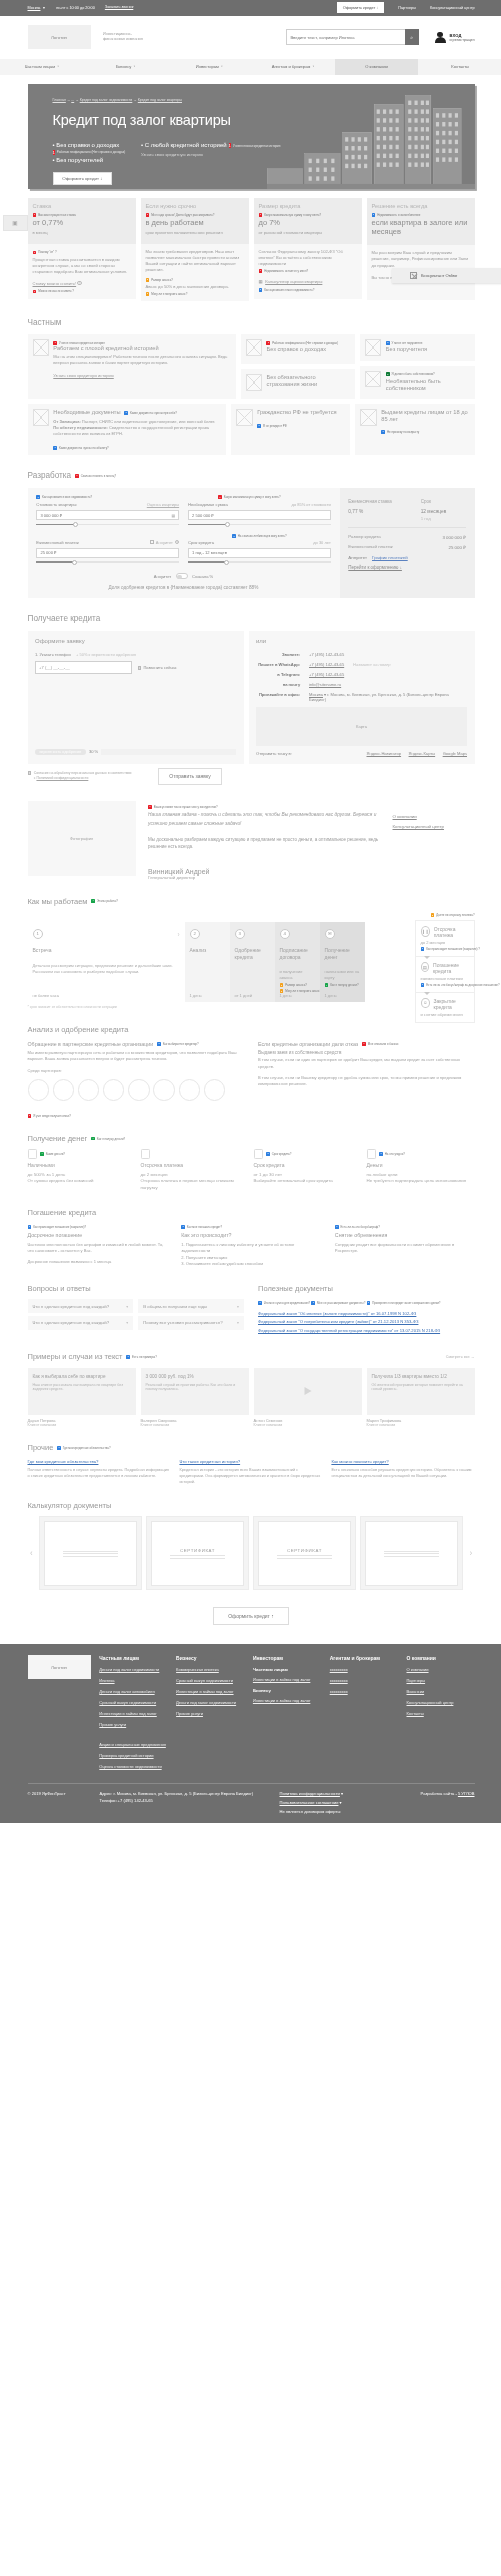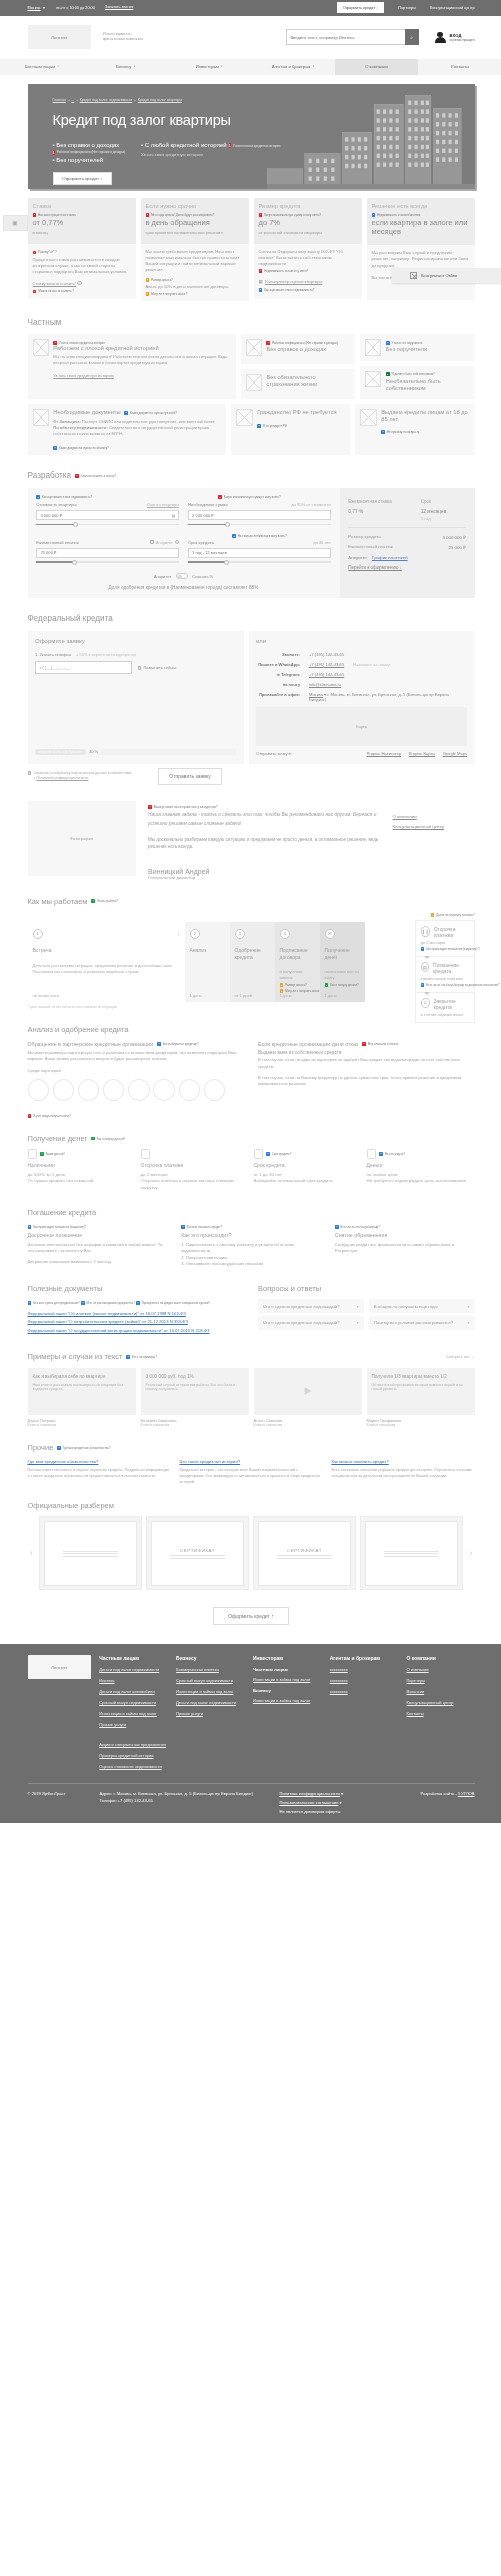--- a/index.html
+++ b/index.html
@@ -565,21 +565,21 @@
         </div>
       </div>
 
       <div class="fcard">
         <div class="top">
           <div class="t">Если нужно срочно</div>
           <div class="tag">
               <span class="sq r">1</span>
               <span>Мне надо срочно! Долго будут рассматривать?</span>
             </div>
-          <div class="big">в день обращения</div>
+          <div class="big">в день работаем</div>
           <div class="sub">срок принятия положительного решения</div>
         </div>
         <div class="bot">
           <div>Мы знаем требования кредитовров. Наш опыт позволяет максимально быстро провести анализ Вашей ситуации и найти оптимальный вариант решения.</div>
           <div class="tag" style="margin-top:4.4px">
               <span class="sq o">2</span>
               <span>Размер аванса?</span>
             </div>
           <div style="margin-top:1.9px">Аванс до 50% в день заключения договора.</div>
           <div class="tag" style="margin-top:1.9px">
@@ -849,21 +849,21 @@
             <span class="v">25 000 ₽</span>
           </div>
         <div style="display:flex;gap:5px;align-items:center;margin-top:5px;font-size:4.4px">
           <span>Аннуитет</span>
           <a style="color:#5b82c0;text-decoration:underline">График платежей</a>
         </div>
         <a class="goto">Перейти к оформлению ↓</a>
       </div>
     </div>
 
-    <h2 class="sect-title">Федеральный кредита</h2>
+    <h2 class="sect-title">Получаете кредита</h2>
     <div class="applybox">
       <div class="apply-left apply">
         <h3>Оформите заявку</h3>
         <div class="step1">
             <span>1. Указать телефон</span>
             <span class="muted">+ 50% к вероятности одобрения</span>
           </div>
         <div class="phonerow">
           <div class="phoneinp">
               <span>+7 (__) __-__-__</span>
@@ -1153,40 +1153,20 @@
             <span class="sq b">3</span>
             <span>Есть ли за это бонус/штраф?</span>
           </span>
         <h3 class="s3" style="margin-top:3.1px">Снятие обременения</h3>
         <p class="b">Сотрудник уладит все формальности и снимет обременение в Росреестре.</p>
       </div>
     </div>
 
     <div style="display:flex;gap:14px;margin-top:16.4px">
       <div style="flex:1">
-        <h2 class="s" style="margin:0 0 6.3px">Полезные документы</h2>
-        <div style="margin-bottom:4.4px">
-          <div class="tag" style="margin-bottom:1.9px">
-              <span class="sq b">3</span>
-              <span>Что мне нужно для кредитования?</span>
-            </div>
-          <div class="tag" style="margin-bottom:1.9px">
-              <span class="sq b">3</span>
-              <span>Мне не рассматривают документы?</span>
-            </div>
-          <div class="tag">
-              <span class="sq b">3</span>
-              <span>Проверяется ли кредит зачет совершения сделки?</span>
-            </div>
-        </div>
-        <a class="doclink">Федеральный закон "Об ипотеке (залоге недвижимости)" от 16.07.1998 N 102-ФЗ</a>
-        <a class="doclink">Федеральный закон "О потребительском кредите (займе)" от 21.12.2013 N 353-ФЗ</a>
-        <a class="doclink">Федеральный закон "О государственной регистрации недвижимости" от 13.07.2015 N 218-ФЗ</a>
-      </div>
-      <div style="flex:1">
         <h2 class="s" style="margin:0 0 6.3px">Вопросы и ответы</h2>
         <div class="faqrow">
           <div class="faqcol">
             <div class="faq-item">
                 <span>Что я сделаю кредитные под каждый?</span>
                 <span class="chev">▾</span>
               </div>
             <div class="faq-item">
                 <span>Что я сделаю кредитные под каждый?</span>
                 <span class="chev">▾</span>
@@ -1196,20 +1176,40 @@
             <div class="faq-item">
                 <span>В общем-то получаем еще годы</span>
                 <span class="chev">▾</span>
               </div>
             <div class="faq-item">
                 <span>Почему все условия рассматриваются?</span>
                 <span class="chev">▾</span>
               </div>
           </div>
         </div>
+      </div>
+      <div style="flex:1">
+        <h2 class="s" style="margin:0 0 6.3px">Полезные документы</h2>
+        <div style="margin-bottom:4.4px">
+          <div class="tag" style="margin-bottom:1.9px">
+              <span class="sq b">3</span>
+              <span>Что мне нужно для кредитования?</span>
+            </div>
+          <div class="tag" style="margin-bottom:1.9px">
+              <span class="sq b">3</span>
+              <span>Мне не рассматривают документы?</span>
+            </div>
+          <div class="tag">
+              <span class="sq b">3</span>
+              <span>Проверяется ли кредит зачет совершения сделки?</span>
+            </div>
+        </div>
+        <a class="doclink">Федеральный закон "Об ипотеке (залоге недвижимости)" от 16.07.1998 N 102-ФЗ</a>
+        <a class="doclink">Федеральный закон "О потребительском кредите (займе)" от 21.12.2013 N 353-ФЗ</a>
+        <a class="doclink">Федеральный закон "О государственной регистрации недвижимости" от 13.07.2015 N 218-ФЗ</a>
       </div>
     </div>
 
     <div style="display:flex;align-items:center;justify-content:space-between;margin-top:16.4px">
       <h2 class="s" style="margin:0">
         <span>Примеры и случаи из текст</span>
         <span class="tag">
             <span class="sq b">3</span>
             <span>Есть ли примеры?</span>
           </span>
@@ -1265,21 +1265,21 @@
       <div>
           <h4>Что такое кредитная история?</h4>
           <p>Кредитная история - это история всех Ваших взаимоотношений с кредиторами. Она формируется автоматически и хранится в бюро кредитных историй.</p>
         </div>
       <div>
           <h4>Как можно починить кредит?</h4>
           <p>Есть несколько способов улучшить кредитную историю. Обратитесь к нашим специалистам за детальной консультацией по Вашей ситуации.</p>
         </div>
     </div>
 
-    <h2 class="s">Официальные разберем</h2>
+    <h2 class="s">Калькулятор документы</h2>
     <div class="doccar">
       <span class="arw">‹</span>
       <div class="docitem">
           <div class="cert">
             <div class="cl"></div>
             <div class="cl"></div>
             <div class="cl"></div>
           </div>
         </div>
       <div class="docitem">

